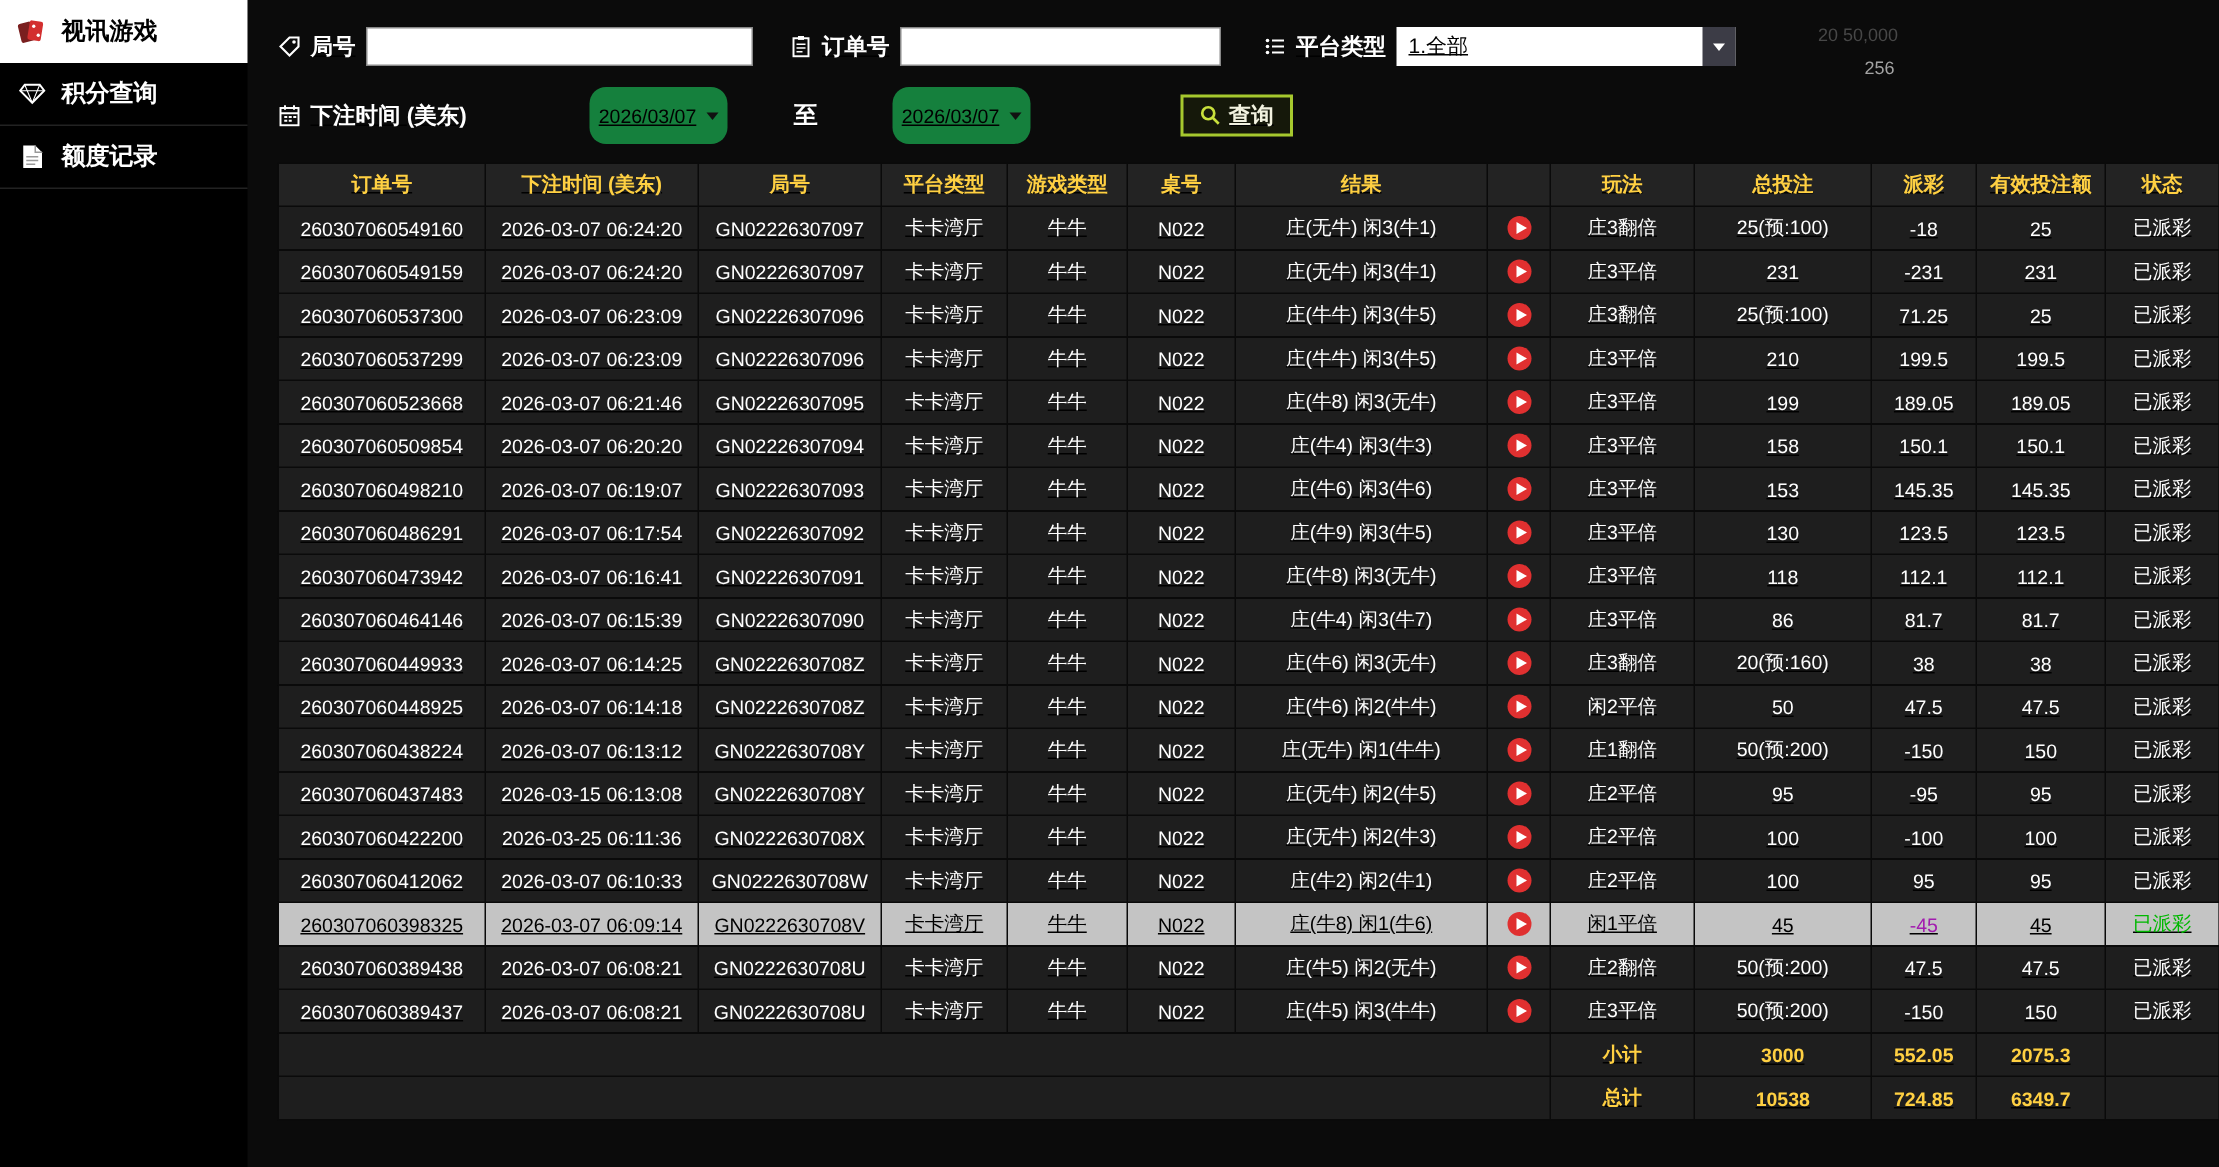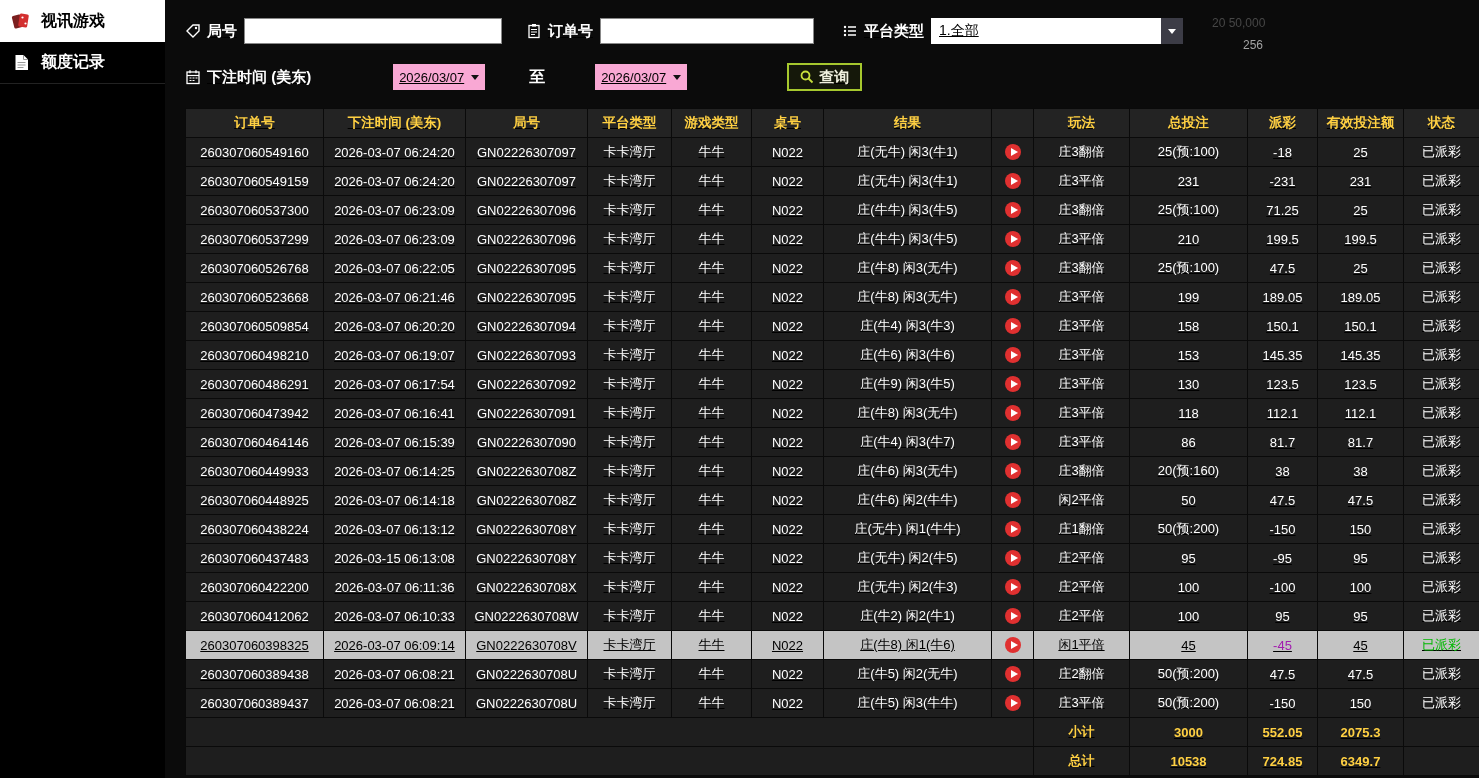--- a/index.html
+++ b/index.html
@@ -38,31 +38,31 @@
     font-size:13px; padding:0 6px; margin-left:7px;
   }
   #round-input { width:258px; }
   #order-input { width:214px; }
   .gap24 { margin-left:24px; } .gap28 { margin-left:28px; }
   .select {
     height:26px; background:#fff; color:#000; font-size:14px;
     display:flex; align-items:center; padding-left:8px; margin-left:7px;
     position:relative; cursor:pointer;
   }
-  #platform-select { width:252px; }
+  #platform-select { width:226px; }
   .select .arrow-box {
     margin-left:auto; width:22px; height:100%; background:#3c3c46;
     display:flex; align-items:center; justify-content:center;
   }
   .caret { width:0; height:0; border-left:4px solid transparent; border-right:4px solid transparent; border-top:5px solid #fff; }
   .caret.dark { border-top-color:#111; }
   .date-select {
-    height:26px; background:#f9a8d4; color:#000; font-size:13px;
+    height:38px; background:#15803d; color:#000; font-size:13px;
     display:flex; align-items:center; justify-content:center; gap:7px;
-    width:92px; cursor:pointer;
+    width:92px; cursor:pointer;border-radius:11px;
   }
   #date-from { margin-left:82px; }
   .to-label { margin-left:44px; color:#fff; font-size:16px; font-weight:bold; }
   #date-to { margin-left:50px; }
   .query-btn {
     margin-left:100px; display:flex; align-items:center; gap:5px;
     background:#15180a; border:2px solid #a6c82e; color:#f2f2e0;
     font-size:15px; font-weight:bold; padding:3px 11px; height:28px; cursor:pointer;
     font-family:"Liberation Sans", sans-serif;
   }
@@ -104,20 +104,29 @@
   <div class="side-item active">
     <span class="ico">
       <svg width="22" height="20" viewBox="0 0 22 20">
         <rect x="3" y="4" width="9" height="13" rx="1.5" fill="#7a1f1f" transform="rotate(-14 7.5 10.5)"></rect>
         <rect x="9" y="3" width="9" height="13" rx="1.5" fill="#d32f2f" transform="rotate(9 13.5 9.5)"></rect>
         <circle cx="12.5" cy="6.5" r="1.1" fill="#fff"></circle>
         <circle cx="15.5" cy="12.5" r="1.1" fill="#fff"></circle>
       </svg>
     </span>
     <span>视讯游戏</span>
+  </div>
+  <div class="side-item">
+    <span class="ico">
+      <svg width="19" height="15" viewBox="0 0 19 15">
+        <path d="M4.5 1.5h10l3 4-8 8-8-8z" fill="none" stroke="#fff" stroke-width="1.3"></path>
+        <path d="M1.5 5.5h16M4.5 1.5l5 12M14.5 1.5l-5 12" stroke="#fff" stroke-width="0.7" fill="none"></path>
+      </svg>
+    </span>
+    <span>积分查询</span>
   </div>
   <div class="side-item">
     <span class="ico">
       <svg width="15" height="17" viewBox="0 0 15 17">
         <path d="M1.5 1h8l4.5 4.5V16h-12.5z" fill="#fff"></path>
         <path d="M9.5 1v4.5H14" fill="none" stroke="#999" stroke-width="1"></path>
         <path d="M3.5 8.5h8M3.5 11h8M3.5 13.5h6" stroke="#999" stroke-width="1"></path>
       </svg>
     </span>
     <span>额度记录</span>
@@ -287,35 +296,20 @@
     <td>N022</td>
     <td>庄(牛牛) 闲3(牛5)</td>
     <td><span class="play-btn"></span></td>
     <td>庄3平倍</td>
     <td>210</td>
     <td class="payout pos">199.5</td>
     <td>199.5</td>
     <td class="status">已派彩</td>
   </tr>
         <tr>
-    <td>260307060526768</td>
-    <td>2026-03-07 06:22:05</td>
-    <td>GN02226307095</td>
-    <td>卡卡湾厅</td>
-    <td>牛牛</td>
-    <td>N022</td>
-    <td>庄(牛8) 闲3(无牛)</td>
-    <td><span class="play-btn"></span></td>
-    <td>庄3翻倍</td>
-    <td>25(预:100)</td>
-    <td class="payout pos">47.5</td>
-    <td>25</td>
-    <td class="status">已派彩</td>
-  </tr>
-        <tr>
     <td>260307060523668</td>
     <td>2026-03-07 06:21:46</td>
     <td>GN02226307095</td>
     <td>卡卡湾厅</td>
     <td>牛牛</td>
     <td>N022</td>
     <td>庄(牛8) 闲3(无牛)</td>
     <td><span class="play-btn"></span></td>
     <td>庄3平倍</td>
     <td>199</td>
@@ -453,21 +447,21 @@
     <td>庄(无牛) 闲2(牛5)</td>
     <td><span class="play-btn"></span></td>
     <td>庄2平倍</td>
     <td>95</td>
     <td class="payout neg">-95</td>
     <td>95</td>
     <td class="status">已派彩</td>
   </tr>
         <tr>
     <td>260307060422200</td>
-    <td>2026-03-07 06:11:36</td>
+    <td>2026-03-25 06:11:36</td>
     <td>GN0222630708X</td>
     <td>卡卡湾厅</td>
     <td>牛牛</td>
     <td>N022</td>
     <td>庄(无牛) 闲2(牛3)</td>
     <td><span class="play-btn"></span></td>
     <td>庄2平倍</td>
     <td>100</td>
     <td class="payout neg">-100</td>
     <td>100</td>

